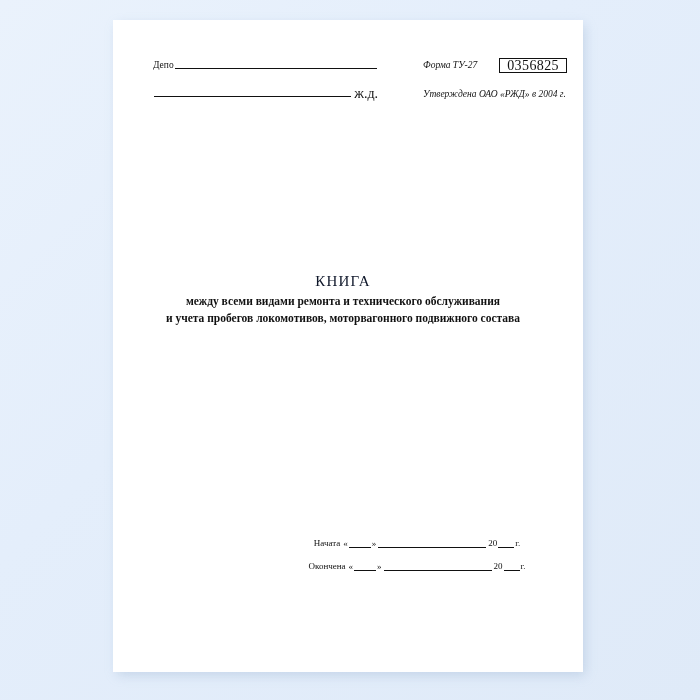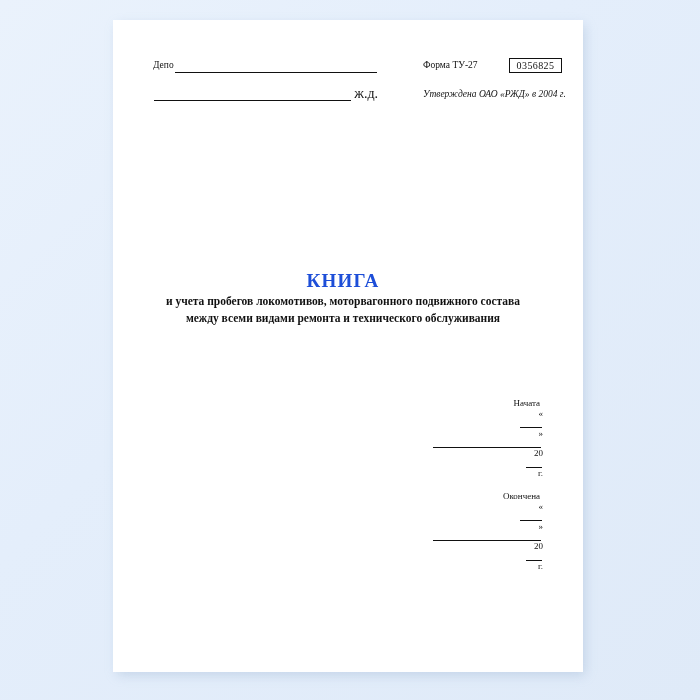--- a/index.html
+++ b/index.html
@@ -66,21 +66,21 @@
     top: 0;
     width: 180px;
   }
   .line-row {
     font-size: 9.5px;
     color: #111;
     white-space: nowrap;
     line-height: 15px;
     margin-bottom: 13px;
     display: flex;
-    align-items: flex-end;
+    align-items: flex-start;
   }
   .lbl {
     font-size: 9.5px;
     color: #111;
   }
   .fill {
     flex: 1 1 auto;
     border-bottom: 0.9px solid #111;
     height: 10px;
     margin: 0 1px;
@@ -94,45 +94,46 @@
     margin-bottom: 14px;
     display: block;
   }
   .form-line {
     display: flex;
     align-items: center;
     font-size: 9.5px;
     white-space: nowrap;
   }
   .form-label {
-    margin-right: 31px;
+    margin-right: 22px;
+    font-style: italic;
   }
   .form-code {
     border: 1px solid #111;
     padding: 1px 7px 1px 7px;
-    font-size: 10px;
+    font-size: 14px;
     letter-spacing: 0.4px;
     line-height: 11px;
   }
   .approved {
     font-size: 9.5px;
     white-space: nowrap;
     font-style: italic;
   }
 
   
   .title-wrap {
     margin-top: 152px;
     text-align: center;
   }
   .title-main {
-    font-size: 19px;
-    font-weight: bold;
+    font-size: 15px;
+    font-weight: normal;
     letter-spacing: 1.2px;
-    color: #1d4ed8;
+    color: #0f172a;
     line-height: 22px;
   }
   .title-sub {
     font-size: 11.5px;
     font-weight: bold;
     color: #111;
     line-height: 16px;
     margin-top: 1px;
   }
 
@@ -144,21 +145,20 @@
     width: 252px;
   }
   .date-row {
     display: flex;
     align-items: flex-end;
     font-size: 9px;
     color: #111;
     white-space: nowrap;
     margin-bottom: 13px;
     justify-content: center;
-    flex-direction: column;
   }
   .date-label {
     margin-right: 3px;
   }
   .q { font-size: 9px; }
   .short-fill {
     display: inline-block;
     width: 22px;
     border-bottom: 0.9px solid #111;
     height: 9px;
@@ -211,22 +211,22 @@
           </div>
           <div class="line-row">
             <span class="approved">Утверждена ОАО «РЖД» в 2004 г.</span>
           </div>
         </div>
 
       </div>
 
       <div class="title-wrap">
         <div class="title-main">КНИГА</div>
+        <div class="title-sub">между всеми видами ремонта и технического обслуживания</div>
         <div class="title-sub">и учета пробегов локомотивов, моторвагонного подвижного состава</div>
-        <div class="title-sub">между всеми видами ремонта и технического обслуживания</div>
       </div>
 
       <div class="dates">
         <div class="date-row">
           <span class="date-label">Начата</span>
           <span class="q">«</span>
           <span class="short-fill"></span>
           <span class="q">»</span>
           <span class="long-fill"></span>
           <span class="q">20</span>

